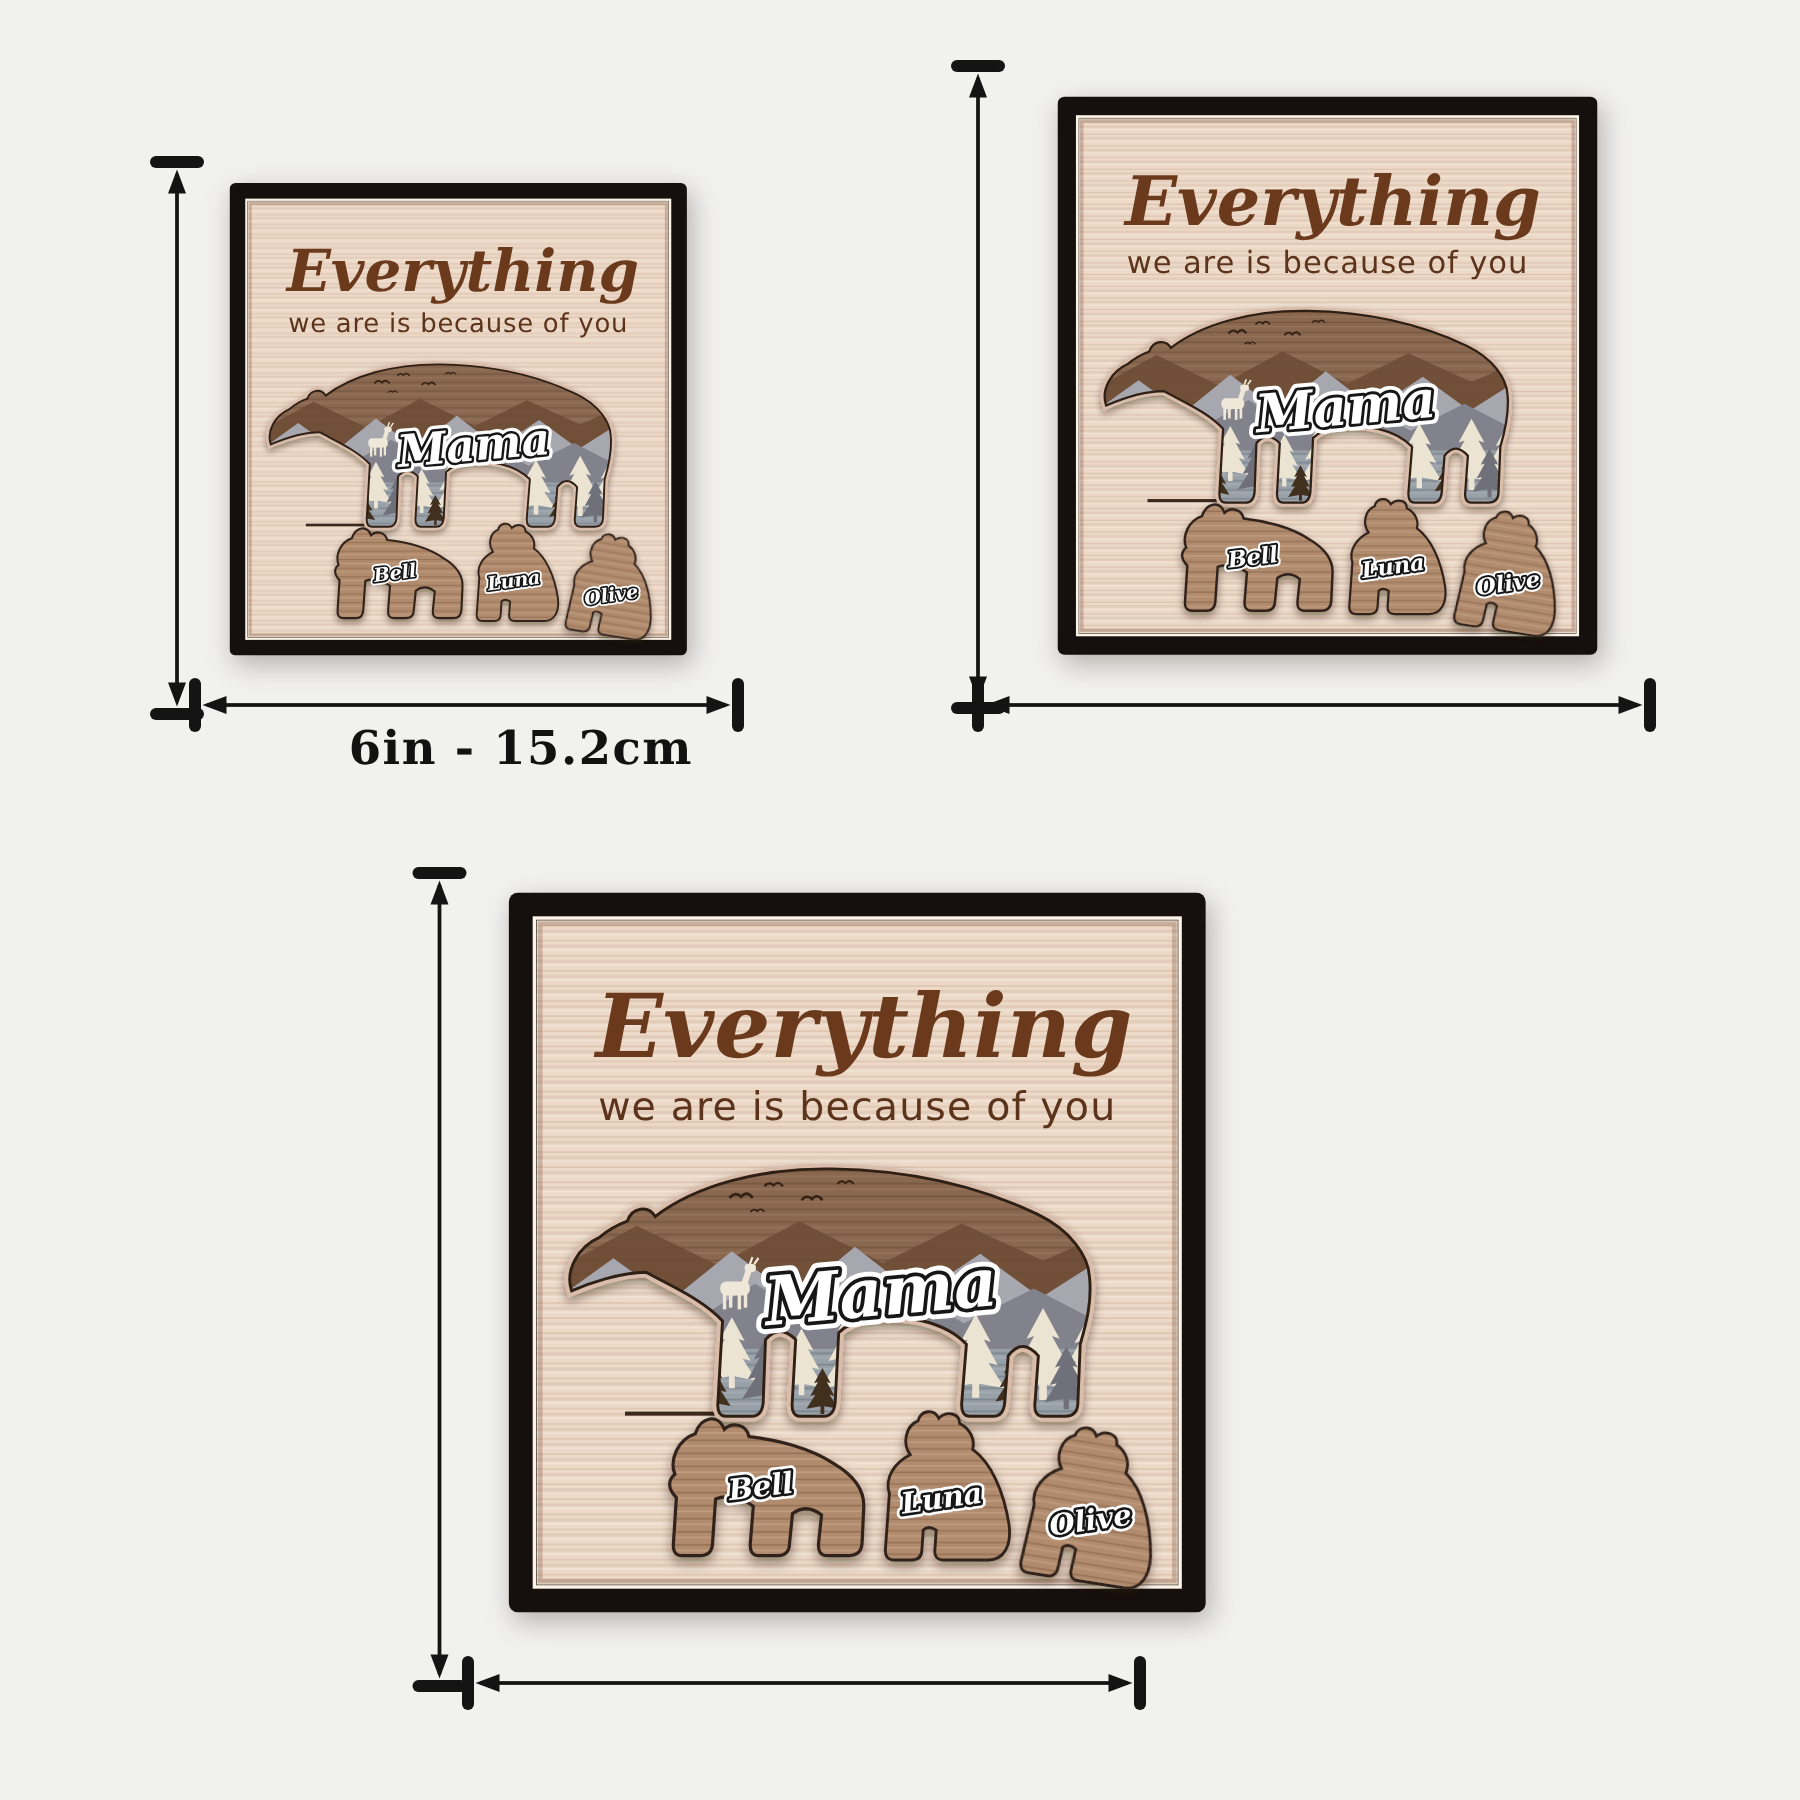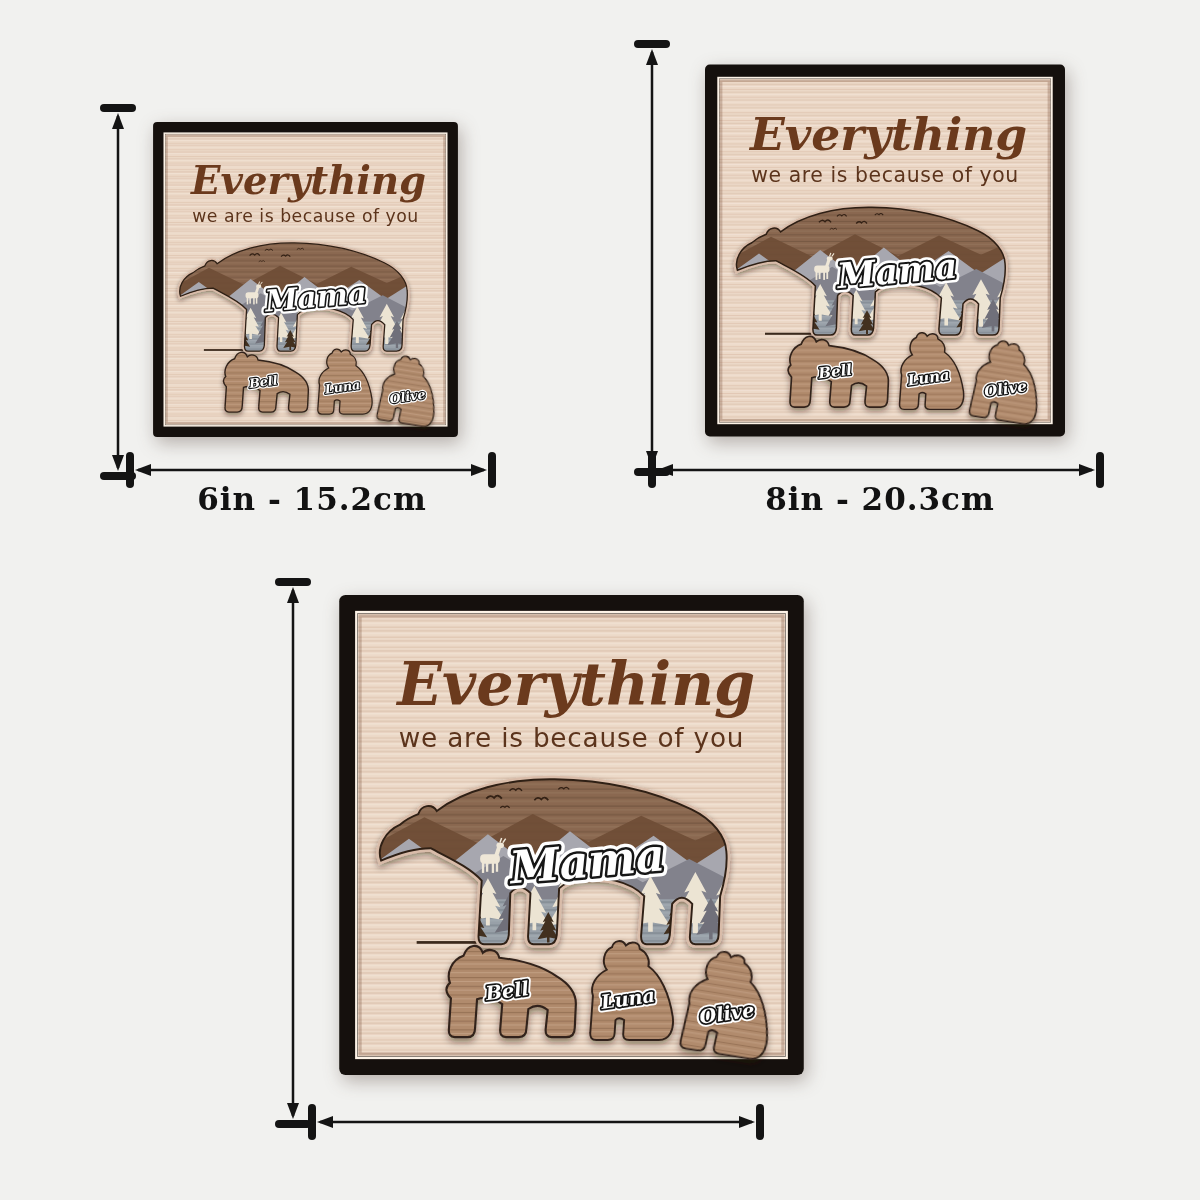--- a/index.html
+++ b/index.html
@@ -11,21 +11,21 @@
   }
   .canvas{position:absolute;inset:0;}
   .variant{position:absolute;inset:0;pointer-events:none;}
   svg.plaque{
     position:absolute;
     filter:drop-shadow(3px 6px 9px rgba(60,40,30,.33));
   }
   svg.dim-arrow{position:absolute;fill:#141414;}
   .size-label{
     position:absolute;
-    text-align:center;
+    text-align:right;
     font-family:"DejaVu Serif", serif;
     font-weight:700;
     font-size:31px;
     letter-spacing:1px;
     color:#121212;
     white-space:nowrap;
   }
   
   .t-script{font-family:"DejaVu Serif", serif;font-style:italic;font-weight:600;}
   .t-hand{font-family:"DejaVu Sans", sans-serif;letter-spacing:1px;}
@@ -193,21 +193,20 @@
       <polygon points="22,9 16,25 28,25"></polygon>
       <polygon points="22,427 16,411 28,411"></polygon>
     </svg>
     <svg class="dim-arrow" style="left:648px;top:448px" width="456" height="44" viewBox="0 0 456 44">
       <rect x="0" y="4" width="8" height="36" rx="4"></rect>
       <rect x="448" y="4" width="8" height="36" rx="4"></rect>
       <rect x="12" y="20.75" width="432" height="2.5"></rect>
       <polygon points="9,22 25,16 25,28"></polygon>
       <polygon points="447,22 431,16 431,28"></polygon>
     </svg>
-    <div class="size-label" style="left:730px;top:481px;width:300px">8in - 20.3cm</div>
   </section>
 
   <section class="variant">
     <svg class="plaque" viewBox="0 0 600 620" style="left:338px;top:595px;width:467px;height:480px">
       <use href="#plaque-art"></use>
     </svg>
     <svg class="dim-arrow" style="left:271px;top:578px" width="44" height="550" viewBox="0 0 44 550">
       <rect x="4" y="0" width="36" height="8" rx="4"></rect>
       <rect x="4" y="542" width="36" height="8" rx="4"></rect>
       <rect x="20.75" y="12" width="2.5" height="526"></rect>

